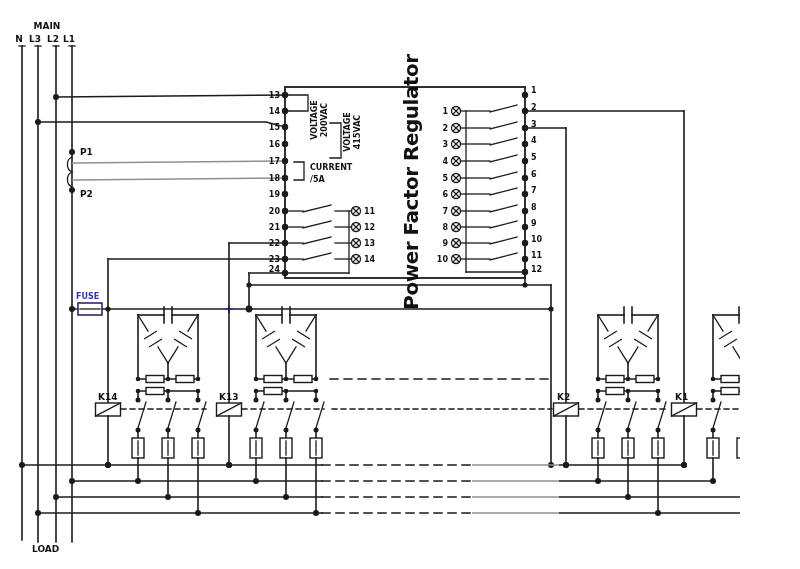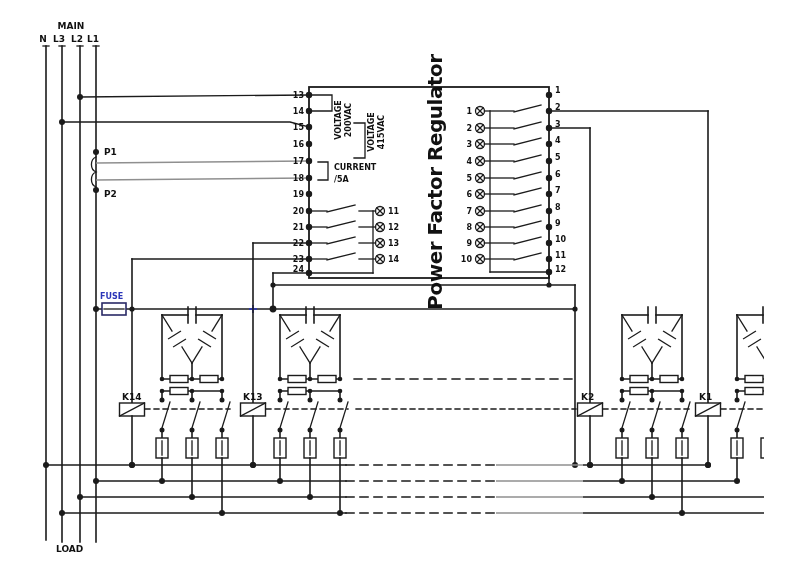--- a/index.html
+++ b/index.html
@@ -1,17 +1,17 @@
 <!DOCTYPE html>
 <html style="--line: #1b1b1b; --gray: #8f8f8f; --blue: #2a35b8; --bg: #ffffff;"><head>
 <meta charset="utf-8">
 <style>
   :root { --line:#1b1b1b; --gray:#8f8f8f; --blue:#2a35b8; --bg:#ffffff; }
   html,body{margin:0;padding:0;background:var(--bg);}
-  .stage{width:740px;height:569px;position:relative;background:var(--bg);overflow:hidden;margin-left:24px;}
+  .stage{width:740px;height:569px;position:relative;background:var(--bg);overflow:hidden;}
   svg{display:block;}
   .w{stroke:var(--line);stroke-width:1.6;fill:none;stroke-linecap:square;}
   .t{stroke:var(--line);stroke-width:1.3;fill:none;stroke-linecap:square;}
   .gr{stroke:var(--gray);stroke-width:1.5;fill:none;}
   .bl{stroke:var(--blue);stroke-width:1.6;fill:none;}
   .d1{stroke-dasharray:5 4;}
   .d2{stroke-dasharray:8 6;}
   .dot{fill:var(--line);stroke:none;}
   .box{fill:none;stroke:var(--line);stroke-width:1.8;}
   .comp{fill:#fff;stroke:var(--line);stroke-width:1.4;}

